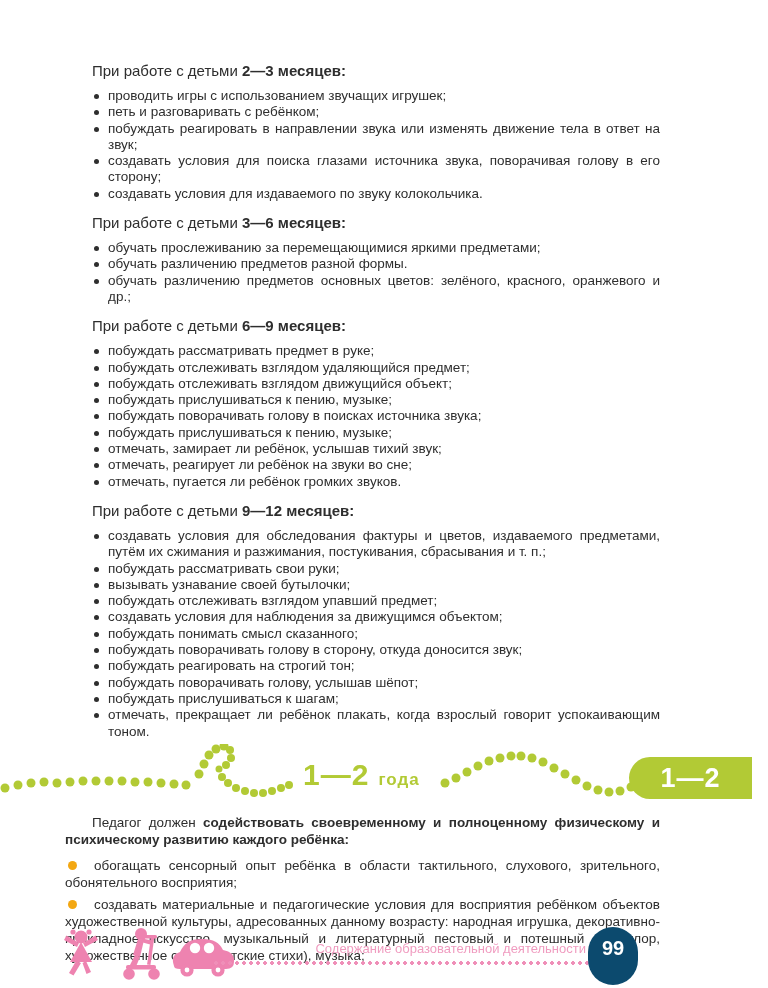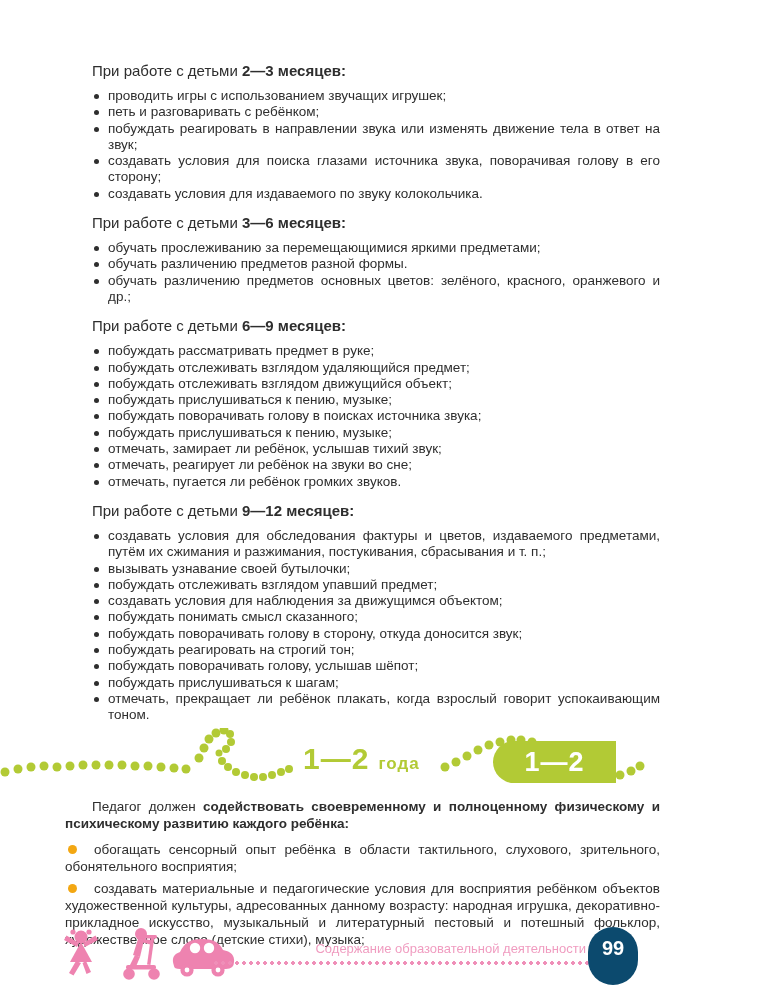--- a/index.html
+++ b/index.html
@@ -8,21 +8,21 @@
 
   
   .sec-head{margin:12px 100px 9px 92px;font-size:15px;line-height:17px;font-weight:normal;color:#2e2e2e;}
   .sec-head .bold{font-weight:bold;}
   .sec-head.first{margin-top:62px;}
   ul.dot-list{margin:0 0 0 92px;padding:0;list-style:none;width:568px;}
   ul.dot-list li{position:relative;padding-left:16px;font-size:13.5px;line-height:16.3px;text-align:justify;hyphens:auto;}
   .b-dot{position:absolute;left:2px;top:6px;width:5px;height:5px;border-radius:50%;background:#2e2e2e;}
 
   
-  .divider{position:relative;width:616px;height:60px;margin-top:4px;}
+  .divider{position:relative;width:728px;height:60px;margin-top:4px;padding-left:24px;}
   .divider svg{position:absolute;left:0;top:0;}
   .age-heading{position:absolute;left:303px;top:14px;color:#b2ca35;white-space:nowrap;}
   .age-heading .big{font-size:30px;font-weight:bold;letter-spacing:1px;}
   .age-heading .small{font-size:17px;font-weight:bold;margin-left:9px;letter-spacing:1px;}
   .age-badge{position:absolute;right:0;top:13px;width:123px;height:42px;background:#b2ca35;border-radius:21px 0 0 21px;
              color:#fff;font-size:27px;font-weight:bold;text-align:center;line-height:42px;letter-spacing:1px;}
 
   
   .intro{margin:10px 108px 9px 65px;width:595px;font-size:13.5px;line-height:17px;text-align:justify;text-indent:27px;hyphens:auto;}
   .intro .bold{font-weight:bold;}
@@ -69,20 +69,21 @@
     <li><span class="b-dot"></span><span>побуждать поворачивать голову в поисках источника звука;</span></li>
     <li><span class="b-dot"></span><span>побуждать прислушиваться к пению, музыке;</span></li>
     <li><span class="b-dot"></span><span>отмечать, замирает ли ребёнок, услышав тихий звук;</span></li>
     <li><span class="b-dot"></span><span>отмечать, реагирует ли ребёнок на звуки во сне;</span></li>
     <li><span class="b-dot"></span><span>отмечать, пугается ли ребёнок громких звуков.</span></li>
   </ul>
 
   <p class="sec-head"><span>При работе с детьми </span><span class="bold">9—12 месяцев:</span></p>
   <ul class="dot-list">
     <li><span class="b-dot"></span><span>создавать условия для обследования фактуры и цветов, издаваемого предметами, путём их сжимания и разжимания, постукивания, сбрасывания и т. п.;</span></li>
+    <li><span class="b-dot"></span><span>побуждать рассматривать свои руки;</span></li>
     <li><span class="b-dot"></span><span>вызывать узнавание своей бутылочки;</span></li>
     <li><span class="b-dot"></span><span>побуждать отслеживать взглядом упавший предмет;</span></li>
     <li><span class="b-dot"></span><span>создавать условия для наблюдения за движущимся объектом;</span></li>
     <li><span class="b-dot"></span><span>побуждать понимать смысл сказанного;</span></li>
     <li><span class="b-dot"></span><span>побуждать поворачивать голову в сторону, откуда доносится звук;</span></li>
     <li><span class="b-dot"></span><span>побуждать реагировать на строгий тон;</span></li>
     <li><span class="b-dot"></span><span>побуждать поворачивать голову, услышав шёпот;</span></li>
     <li><span class="b-dot"></span><span>побуждать прислушиваться к шагам;</span></li>
     <li><span class="b-dot"></span><span>отмечать, прекращает ли ребёнок плакать, когда взрослый говорит успокаивающим тоном.</span></li>
   </ul>

